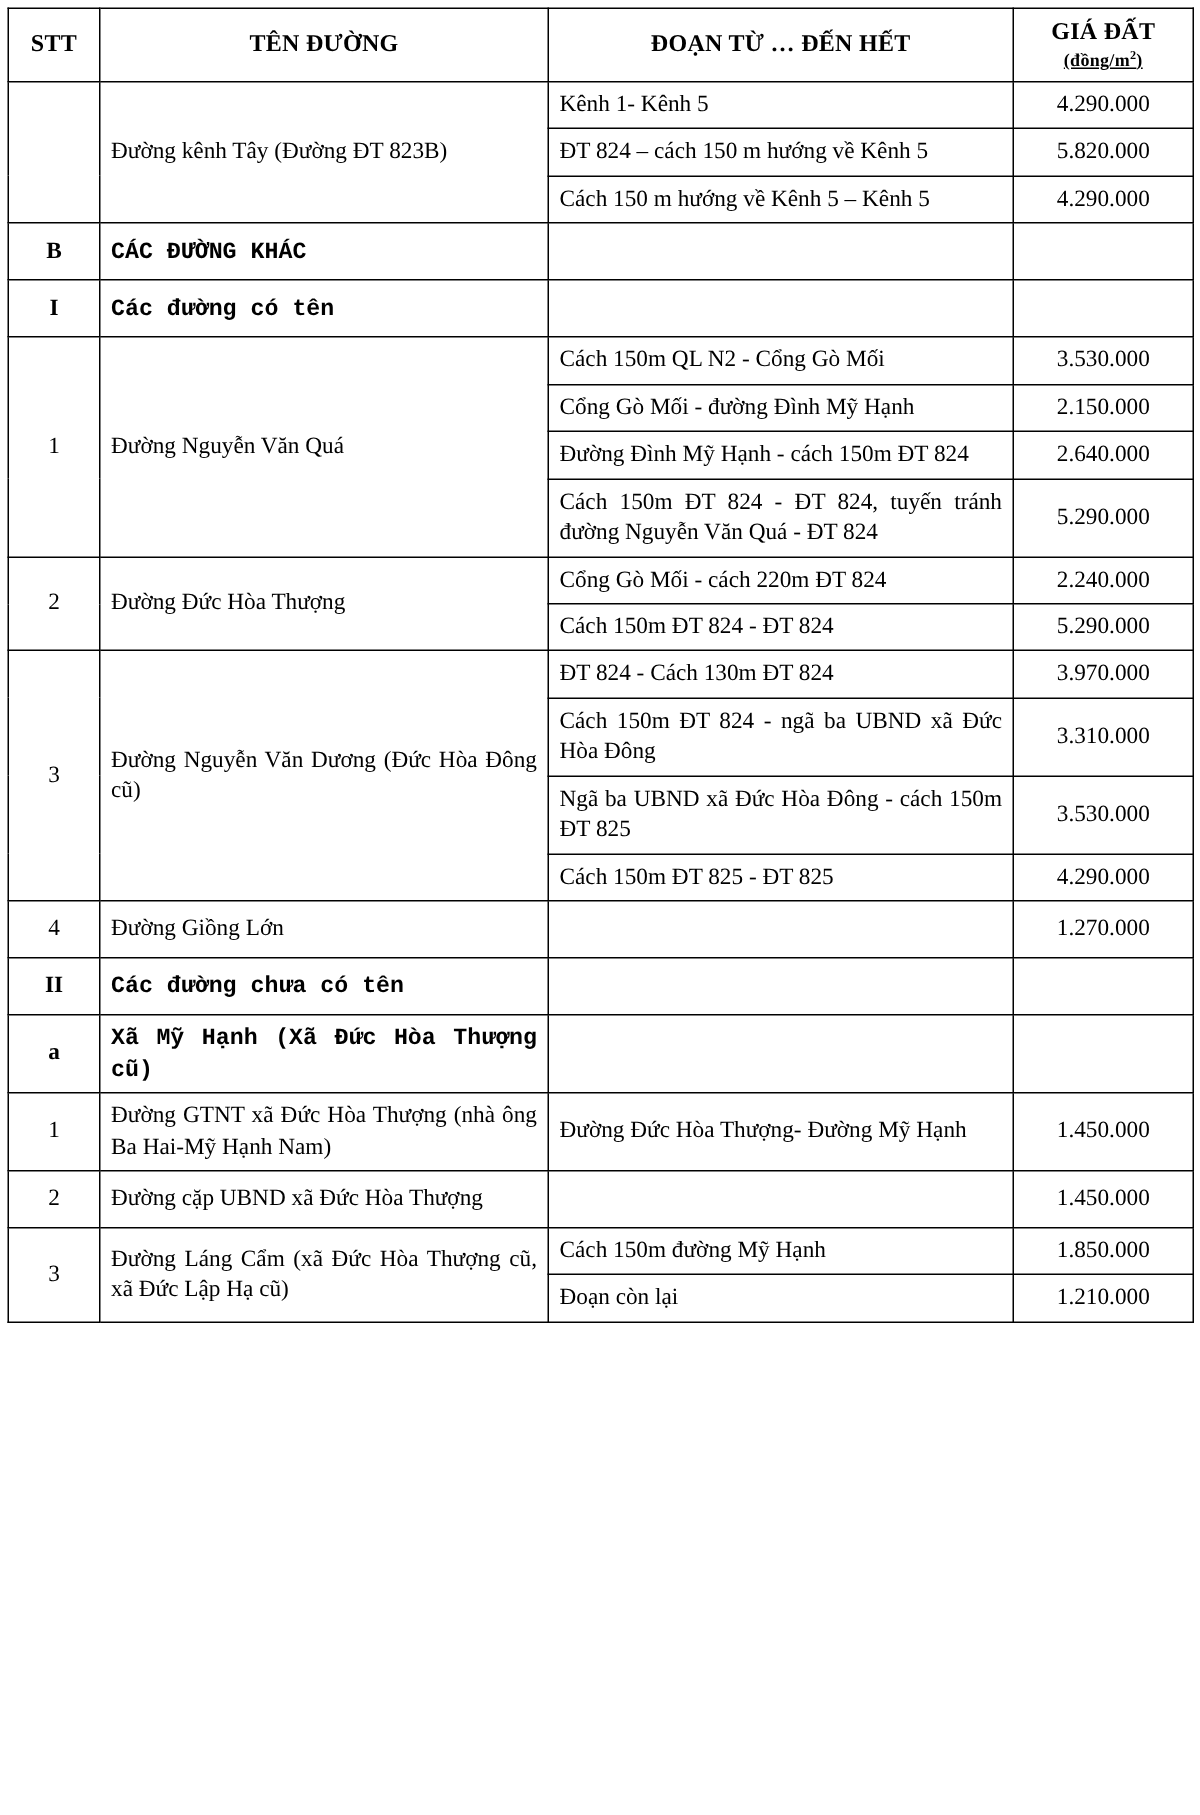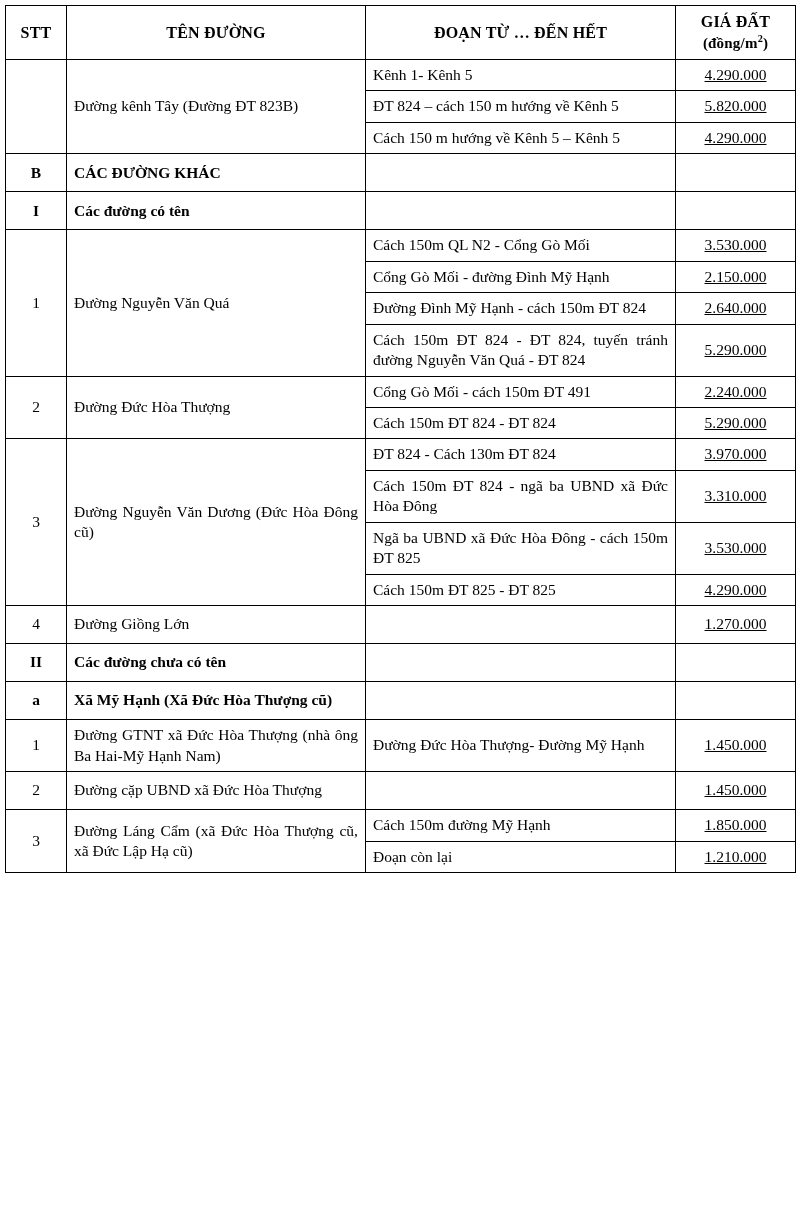--- a/index.html
+++ b/index.html
@@ -52,32 +52,33 @@
   thead th {
     font-weight: bold;
     text-align: center;
     vertical-align: middle;
     font-size: 16px;
     letter-spacing: 0.2px;
     padding: 9px 6px;
   }
   thead th .unit {
     display: block;
-    font-size: 15px;
+    font-size: 12px;
     font-weight: bold;
+    text-decoration: underline;
   }
   sup { font-size: 0.68em; vertical-align: super; }
 
   
   .stt      { text-align: center; vertical-align: middle; }
   .stt.bold { font-weight: bold; }
   .name     { text-align: justify; text-align-last: left; vertical-align: middle; }
-  .name.bold{ font-weight: bold; }
+  .name.bold{ font-weight: bold; font-family: Liberation Mono, monospace; }
   .seg      { text-align: justify; text-align-last: left; vertical-align: middle; }
-  .price    { text-align: center; vertical-align: middle; text-decoration: underline; }
+  .price    { text-align: center; vertical-align: middle; }
 
   .h-tall   { height: 38px; }
 </style>
 </head>
 <body>
 
 <div class="page">
   <table class="price-table">
     <colgroup>
       <col class="c-stt">
@@ -137,21 +138,21 @@
           <td class="seg">Đường Đình Mỹ Hạnh - cách 150m ĐT 824</td>
           <td class="price">2.640.000</td>
         </tr>
         <tr>
           <td class="seg">Cách 150m ĐT 824 - ĐT 824, tuyến tránh đường Nguyễn Văn Quá - ĐT 824</td>
           <td class="price">5.290.000</td>
         </tr>
         <tr>
           <td class="stt" rowspan="2">2</td>
           <td class="name" rowspan="2">Đường Đức Hòa Thượng</td>
-          <td class="seg">Cổng Gò Mối - cách 150m ĐT 491</td>
+          <td class="seg">Cổng Gò Mối - cách 220m ĐT 824</td>
           <td class="price">2.240.000</td>
         </tr>
         <tr>
           <td class="seg">Cách 150m ĐT 824 - ĐT 824</td>
           <td class="price">5.290.000</td>
         </tr>
         <tr>
           <td class="stt" rowspan="4">3</td>
           <td class="name" rowspan="4">Đường Nguyễn Văn Dương (Đức Hòa Đông cũ)</td>
           <td class="seg">ĐT 824 - Cách 130m ĐT 824</td>

